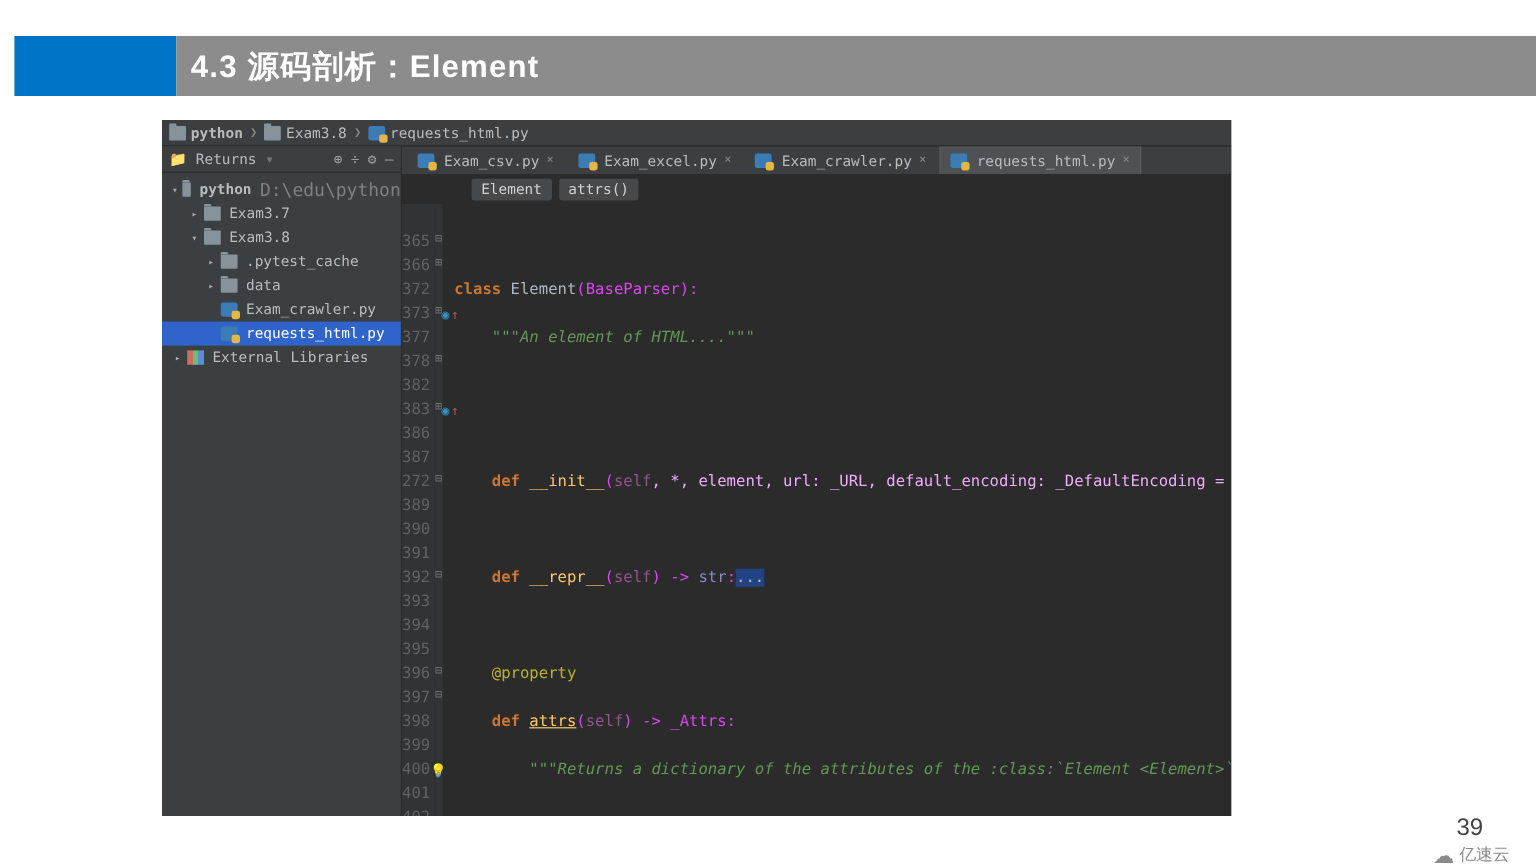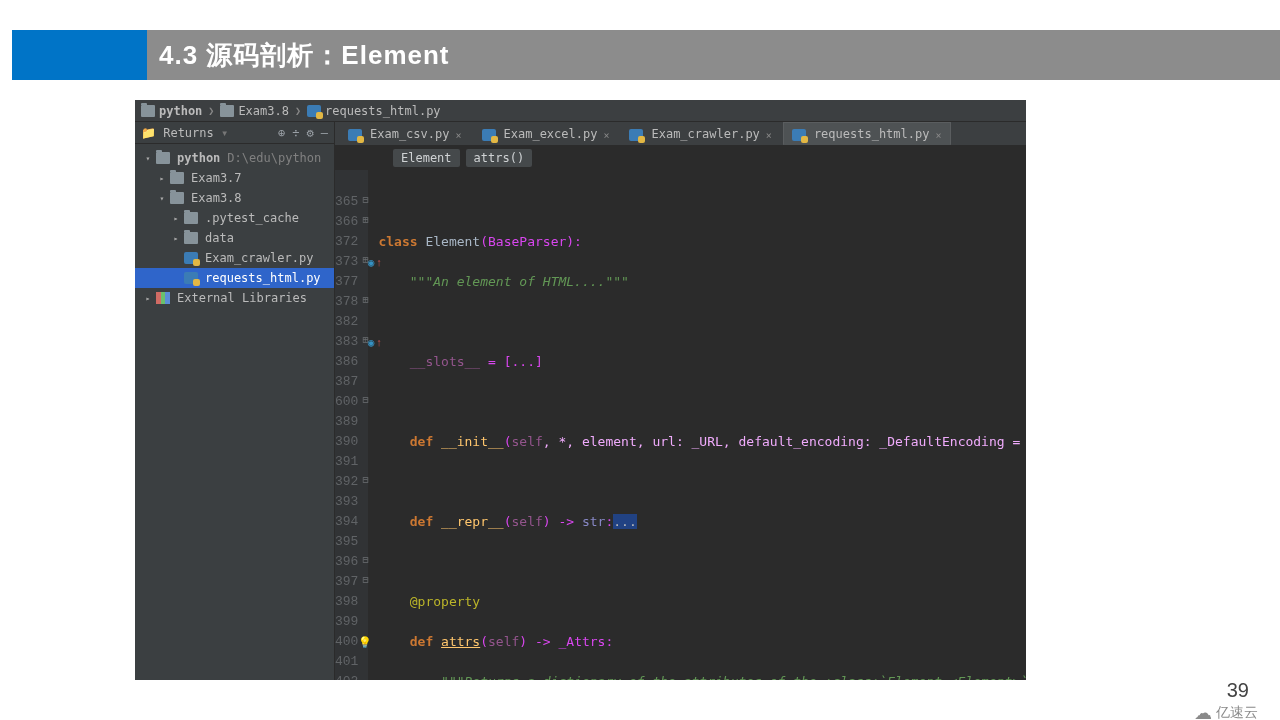--- a/index.html
+++ b/index.html
@@ -28,47 +28,47 @@
 
 
 .sidebar { width:200px; background:#3b3f41; border-right:1px solid #2b2b2b; }
 .sidebar-head { height:22px; border-bottom:1px solid #2b2b2b; display:flex; align-items:center; justify-content:space-between; padding:0 6px; font-size:12px; color:#bbb;}
 .sidebar-icons { display:flex; gap:7px; color:#9aa0a6; font-size:12px; }
 .tree { padding:4px 0; font-size:12px; }
 .tree-row { display:flex; align-items:center; height:20px; padding-left:6px; cursor:default; gap:3px; white-space:nowrap;}
 .tree-row.selected { background:#2f65ca; color:#fff; }
 .tree-row .chevron { width:10px; color:#aaa; font-size:8px; text-align:center; }
 .tree-row .chevron.empty { visibility:hidden; }
-.tree-row .dim { color:#808080; font-size:12px; margin-left:4px; }
+.tree-row .dim { color:#808080; font-size:15px; margin-left:4px; }
 .libs-icon { display:inline-block; width:14px; height:12px; background:linear-gradient(to right,#d06b64 0 33%,#6bc06b 33% 66%,#5b8dd6 66% 100%); margin-right:4px;}
 .ind0{padding-left:8px;} .ind1{padding-left:22px;} .ind2{padding-left:36px;}
 
 
 .editor { flex:1; background:#2b2b2b; display:flex; flex-direction:column; overflow:hidden;}
 .editor-tabs { height:24px; background:#3c3f41; border-bottom:1px solid #2b2b2b; display:flex; gap:2px; padding-left:4px;}
-.etab { display:flex; align-items:flex-end; gap:4px; padding:3px 8px; font-size:12px; color:#bbb; border:1px solid transparent; cursor:default;}
+.etab { display:flex; align-items:center; gap:4px; padding:3px 8px; font-size:12px; color:#bbb; border:1px solid transparent; cursor:default;}
 .etab .close{color:#888;font-size:10px;margin-left:2px;}
 .etab.active { background:#4e5254; border:1px solid #5a5d5f; border-bottom:1px solid #4e5254;}
 .editor-crumb { height:24px; display:flex; align-items:center; gap:6px; padding-left:58px; font-size:12px;}
 .crumb-chip { background:#45494b; color:#cfd2d4; padding:2px 8px; border-radius:2px; }
 .code-area { flex:1; display:flex; overflow:hidden; font-size:13px; line-height:20px;}
 .gutter { width:56px; background:#313335; color:#606366; text-align:right; padding:2px 4px 2px 0;}
-.gut-row { height:20px; position:relative;font-family:Liberation Mono, monospace; }
+.gut-row { height:20px; position:relative; }
 .gut-icon { position:absolute; right:-16px; top:1px; font-size:11px; }
 .fold-col { width:16px; background:#313335; color:#6b6f72; text-align:center; }
 .fold-col div{height:20px;font-size:10px;line-height:20px;}
 .code { flex:1; padding:2px 0 2px 10px; white-space:pre; font-family:"Consolas","Menlo",monospace;}
 .code div{height:20px;} .kwb{color:#cc7832;font-weight:bold;} .fn{color:#ffc66d;} .cls{color:#a9b7c6;}
 .param{color:#f0abfc;} .self{color:#94558d;}
 .doc{color:#629755;font-style:italic;} .decor{color:#bbb529;} .op{color:#d946ef;}
 .builtin{color:#8888c6;} .none{color:#cc7832;} .und{text-decoration:underline;margin-top:18px;}
 .hl{background:#214283;border-radius:0;}
 
 
-.page-no { position:absolute; right:31px; bottom:18px; font-size:20px; color:#444; }
+.page-no { position:absolute; right:44px; bottom:18px; font-size:20px; color:#444; }
 .watermark { position:absolute; right:22px; bottom:-4px; font-size:14px; color:#8a8a8a; display:flex; align-items:center; gap:4px;}
 .watermark .cloud { font-size:18px; color:#8a8a8a; }
 .bg-diag { position:absolute; inset:0; z-index:-1;
   background:repeating-linear-gradient(45deg,#f7f7f7 0 4px,#ffffff 4px 10px); opacity:.35;}
 </style>
 </head>
 <body>
 
 <div class="bg-diag"></div>
 
@@ -179,21 +179,21 @@
             <div class="gut-row">365</div>
             <div class="gut-row">366</div>
             <div class="gut-row">372</div>
             <div class="gut-row">373<span class="gut-icon" style="color:#3592c4">◉</span><span class="gut-icon" style="color:#c75450;right:-24px">↑</span></div>
             <div class="gut-row">377</div>
             <div class="gut-row">378</div>
             <div class="gut-row">382</div>
             <div class="gut-row">383<span class="gut-icon" style="color:#3592c4">◉</span><span class="gut-icon" style="color:#c75450;right:-24px">↑</span></div>
             <div class="gut-row">386</div>
             <div class="gut-row">387</div>
-            <div class="gut-row">600</div>
+            <div class="gut-row">272</div>
             <div class="gut-row">389</div>
             <div class="gut-row">390</div>
             <div class="gut-row">391</div>
             <div class="gut-row">392</div>
             <div class="gut-row">393</div>
             <div class="gut-row">394</div>
             <div class="gut-row">395</div>
             <div class="gut-row">396</div>
             <div class="gut-row">397</div>
             <div class="gut-row">398</div>
@@ -228,21 +228,20 @@
             <div></div>
             <div></div>
             <div></div>
             <div></div>
           </div>
         <div class="code">
 <div></div>
 <div><span class="kwb">class </span><span class="cls">Element</span><span class="op">(BaseParser):</span></div>
 <div>    <span class="doc">"""An element of HTML...."""</span></div>
 <div></div>
-<div>    <span class="self">__slots__</span><span class="op"> = [</span><span class="op">...</span><span class="op">]</span></div>
 <div></div>
 <div>    <span class="kwb">def </span><span class="fn">__init__</span><span class="op">(</span><span class="self">self</span><span class="param">, *, element, url: _URL, default_encoding: _DefaultEncoding = </span><span class="none">None</span><span class="op">) -&gt; </span><span class="none">None</span><span class="op">:</span><span class="hl">...</span></div>
 <div></div>
 <div>    <span class="kwb">def </span><span class="fn">__repr__</span><span class="op">(</span><span class="self">self</span><span class="op">) -&gt; </span><span class="builtin">str</span><span class="op">:</span><span class="hl">...</span></div>
 <div></div>
 <div>    <span class="decor">@property</span></div>
 <div>    <span class="kwb">def </span><span class="fn und">attrs</span><span class="op">(</span><span class="self">self</span><span class="op">) -&gt; _Attrs:</span></div>
 <div>        <span class="doc">"""Returns a dictionary of the attributes of the :class:`Element &lt;Element&gt;`</span></div>
 
 

